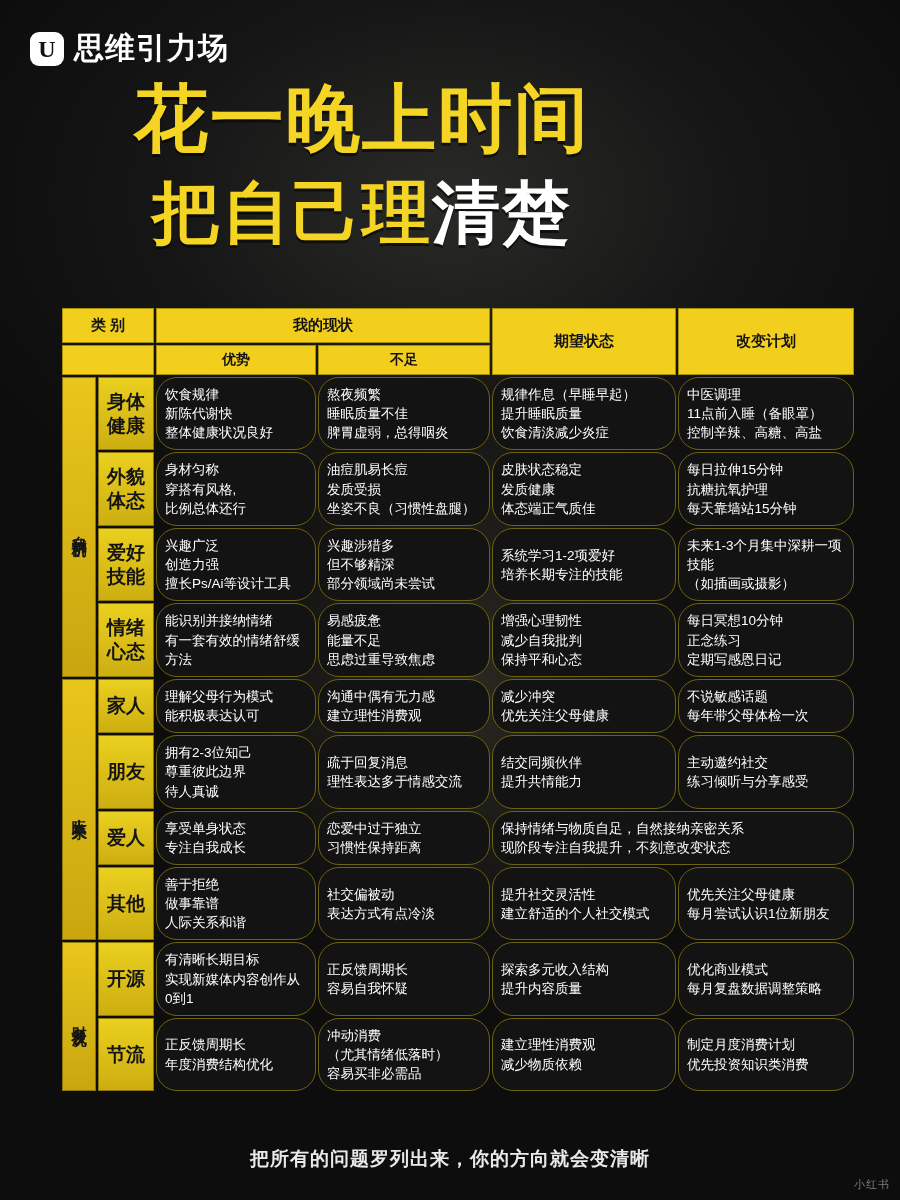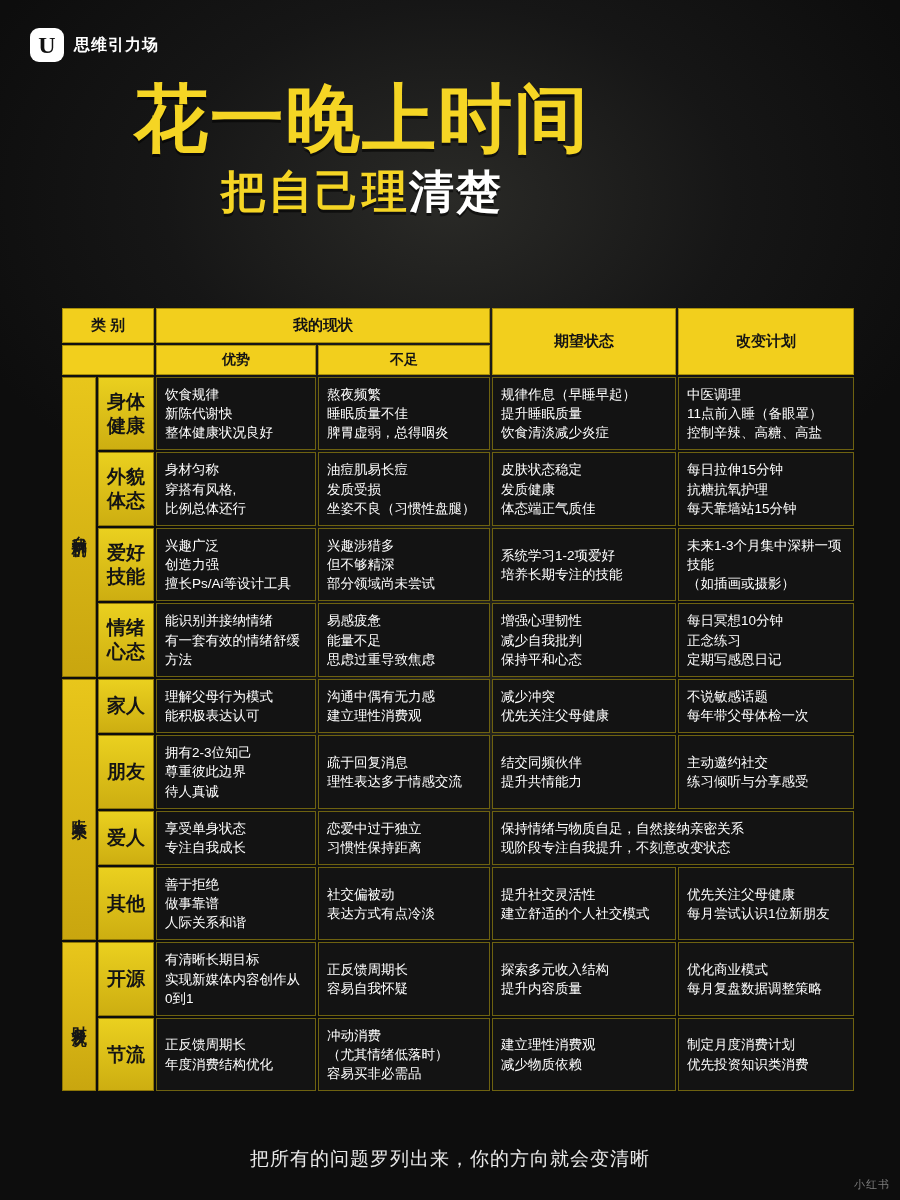--- a/index.html
+++ b/index.html
@@ -31,33 +31,33 @@
     display: flex; align-items: center; gap: 10px;
   }
   .brand-logo {
     width: 34px; height: 34px; border-radius: 9px;
     background: #ffffff; color: #111;
     display: flex; align-items: center; justify-content: center;
     font-size: 24px; font-weight: bold; line-height: 1;
     font-family: "Liberation Serif", serif;
   }
   .brand-name {
-    color: #ffffff; font-size: 16px; font-weight: bold; letter-spacing: 1px;
+    color: #ffffff; font-size: 30px; font-weight: bold; letter-spacing: 1px;
   }
 
   
   .headline { position: absolute; left: 0; top: 78px; width: 724px; text-align: center; }
   .h1 {
     font-size: 74px; font-weight: bold; color: #f5d524;
     letter-spacing: 2px; line-height: 1.1;
     text-shadow: 0 3px 0 rgba(0,0,0,0.55);
   }
   .h2 {
-    margin-top: 8px;
-    font-size: 45px; font-weight: bold; line-height: 1.1; letter-spacing: 2px;
+    margin-top: 16px;
+    font-size: 68px; font-weight: bold; line-height: 1.1; letter-spacing: 2px;
     text-shadow: 0 3px 0 rgba(0,0,0,0.55);
   }
   .h2 .part-a { color: #f5d524; }
   .h2 .part-b { color: #ffffff; }
 
   
   .table-wrap {
     position: absolute; left: 60px; top: 306px;
     width: 790px;
   }
@@ -105,25 +105,25 @@
   }
   .cell {
     background: #131313;
     color: #ffffff;
     font-size: 13.5px;
     line-height: 1.42;
     padding: 7px 8px;
     border: 1px solid #6e6210;
     height: 46px;
   }
-  .note { white-space: pre-line; }
+  .note { white-space: pre-line; border-radius: 21px; }
 
   .footer {
     position: absolute; left: 0; bottom: 28px; width: 900px;
-    text-align: center; color: #e9e9e9; font-size: 19px; font-weight: normal;
+    text-align: center; color: #e9e9e9; font-size: 19px; font-weight: bold;
     letter-spacing: 1px;
   }
   .corner-badge {
     position: absolute; right: 10px; bottom: 8px;
     color: #7c7c7c; font-size: 11px; letter-spacing: 1px;
   }
 </style>
 </head>
 <body>
 

